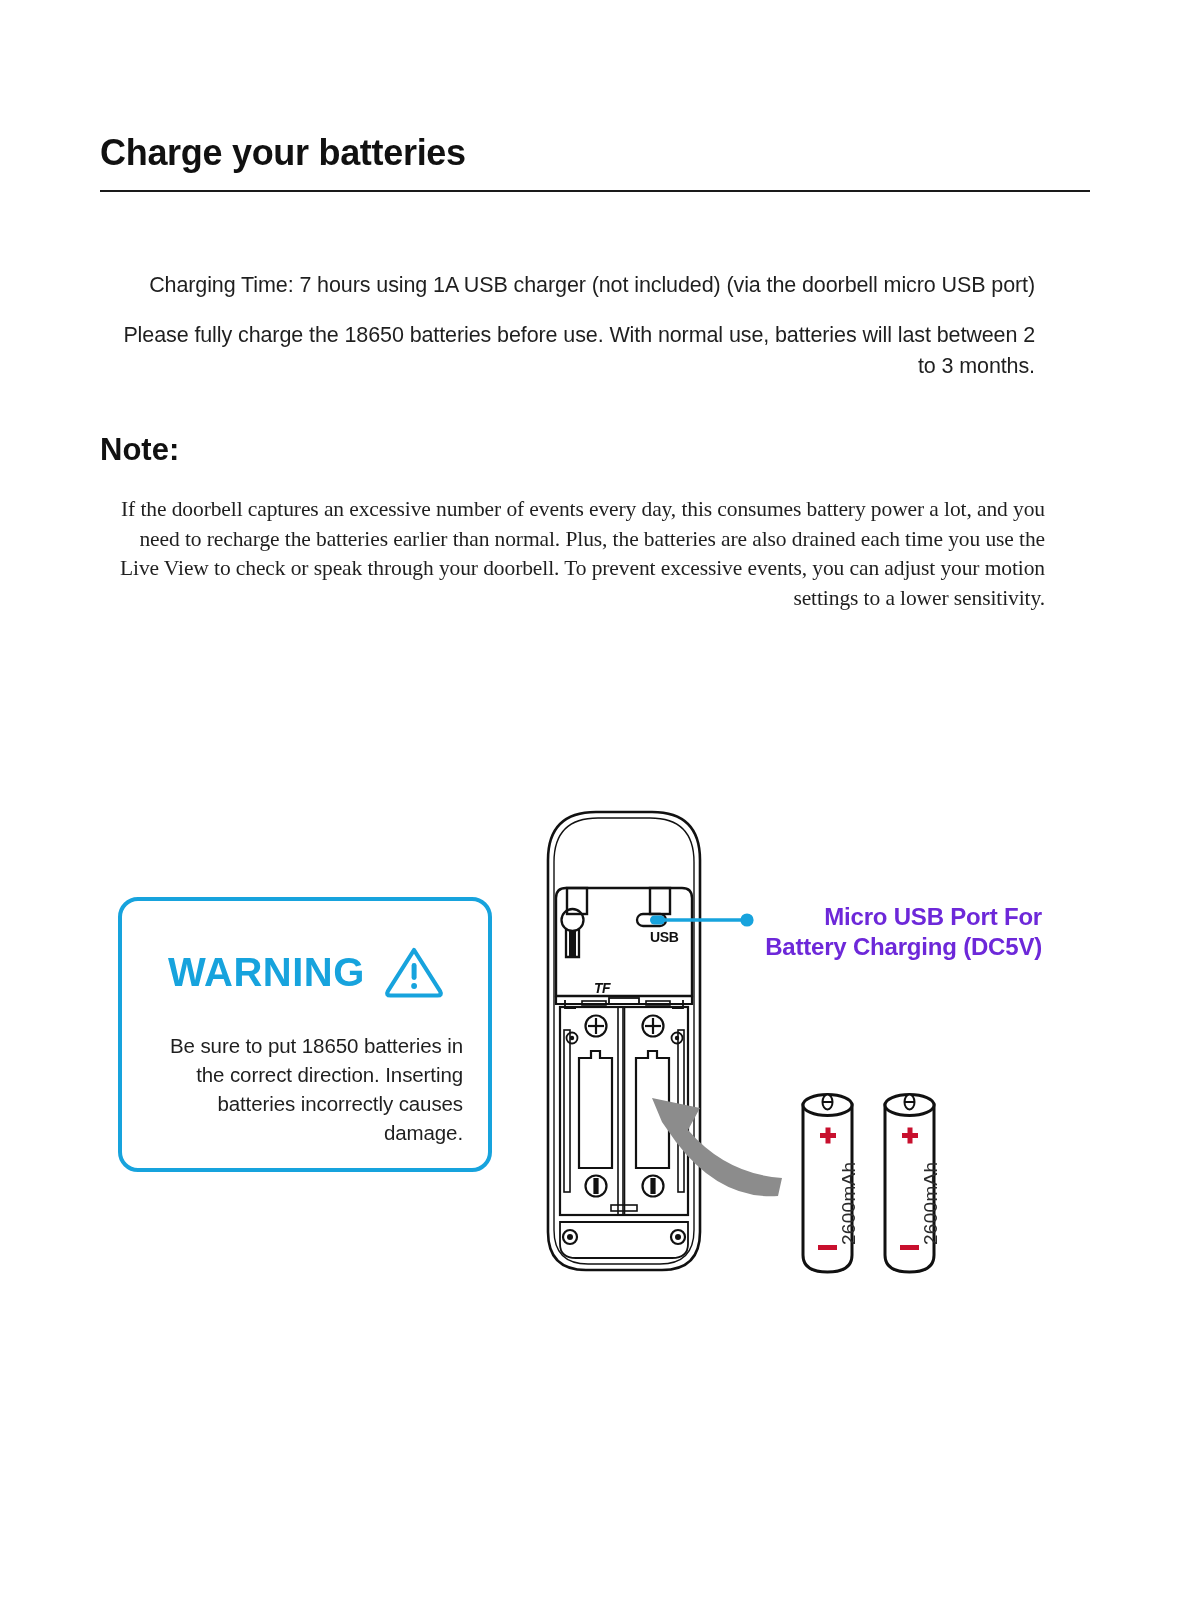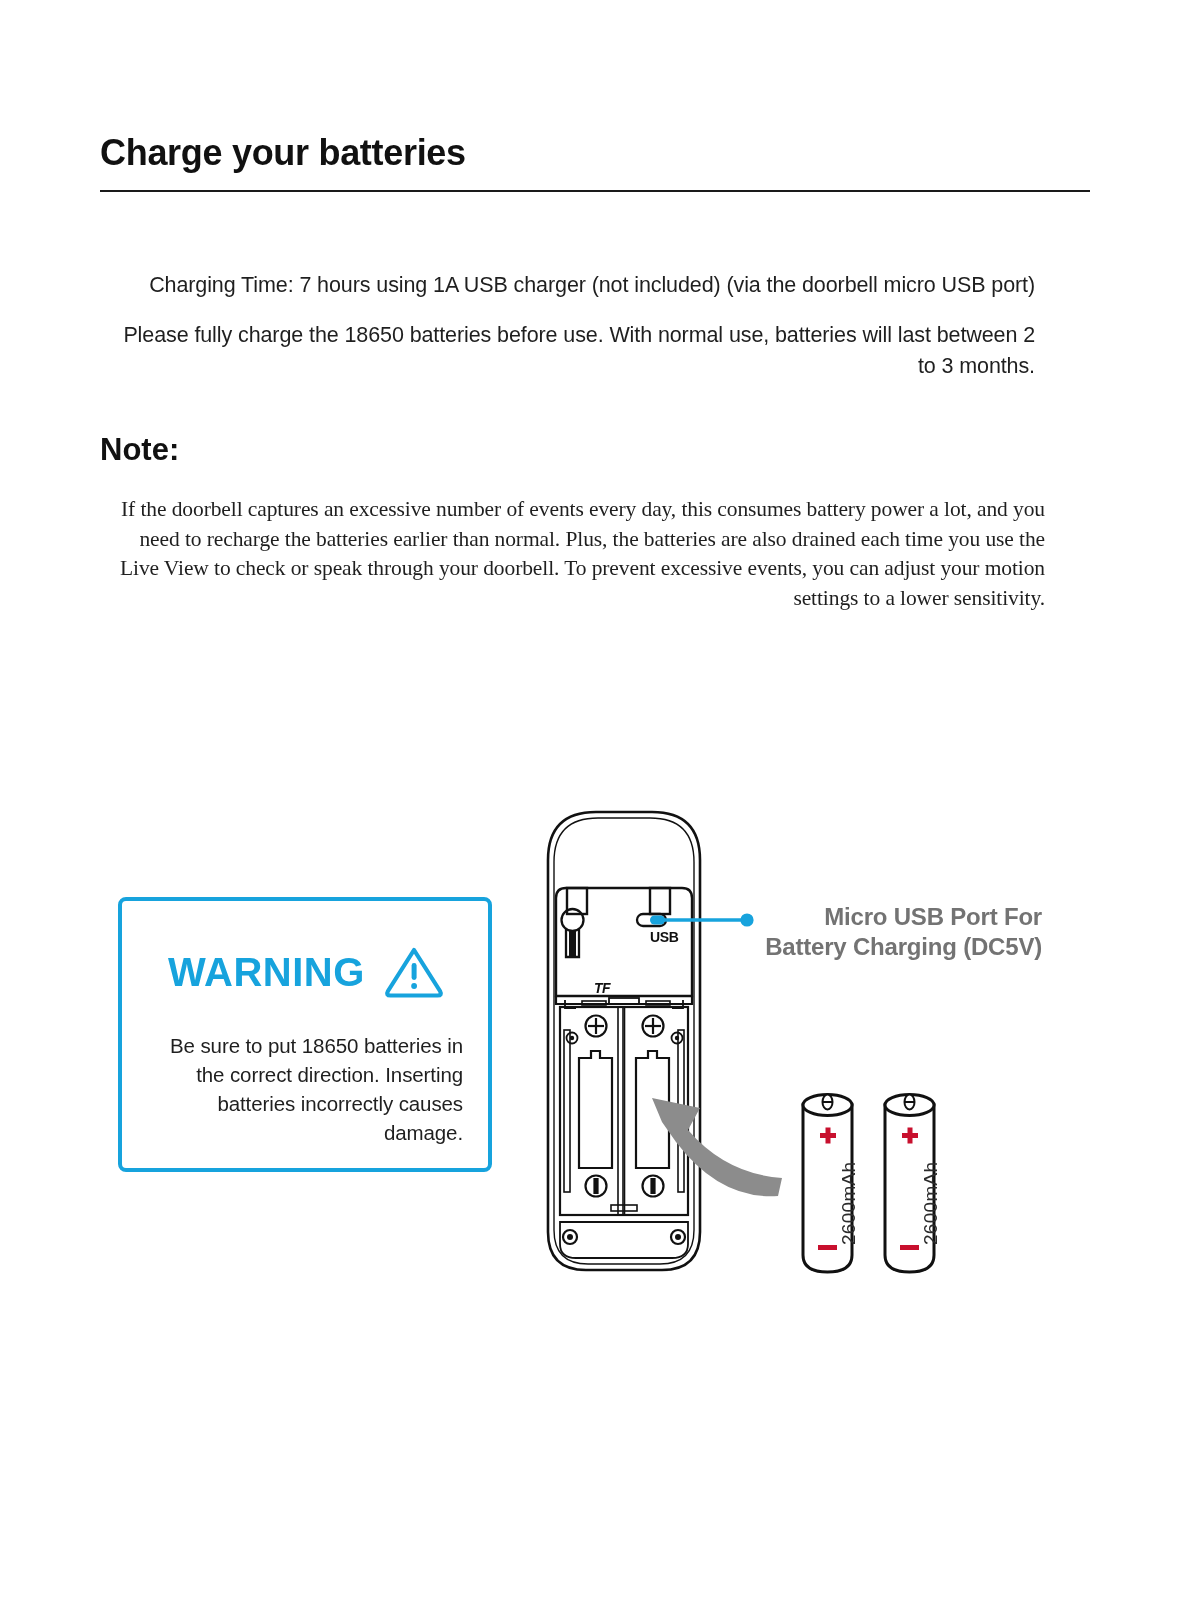--- a/index.html
+++ b/index.html
@@ -35,41 +35,41 @@
 
   .note-title{
     position:absolute;left:100px;top:432px;
     font-size:31px;font-weight:bold;color:#111111;
   }
   #para-note{top:495px;width:945px;line-height:29.5px;font-family:Liberation Serif, serif;}
 
   
   .warning-box{
     position:absolute;left:118px;top:897px;width:374px;height:275px;
-    border:4px solid #17A3DD;border-radius:8px;background:#ffffff;
+    border:4px solid #17A3DD;border-radius:20px;background:#ffffff;
     box-sizing:border-box;
   }
   .warning-head{
     position:absolute;left:46px;top:44px;
     display:flex;align-items:center;gap:18px;
   }
   .warning-word{
     font-size:40px;font-weight:bold;color:#17A3DD;letter-spacing:0.5px;
     line-height:1;
   }
   .warn-tri{display:block;}
   .warning-body{
     position:absolute;left:31px;top:130px;width:310px;
     font-size:20.5px;line-height:29px;color:#1f1f1f;letter-spacing:-0.1px;
   }
 
   
   .callout-text{
     position:absolute;left:762px;top:902px;width:280px;
-    font-size:24px;font-weight:bold;line-height:30px;color:#737373;
+    font-size:24px;font-weight:bold;line-height:30px;color:#6d28d9;
     letter-spacing:-0.2px;
   }
 
   
   .art{position:absolute;left:0;top:0;width:1200px;height:1600px;}
 
   
   .batt-mah{
     position:absolute;
     font-size:19px;color:#2b2b2b;

